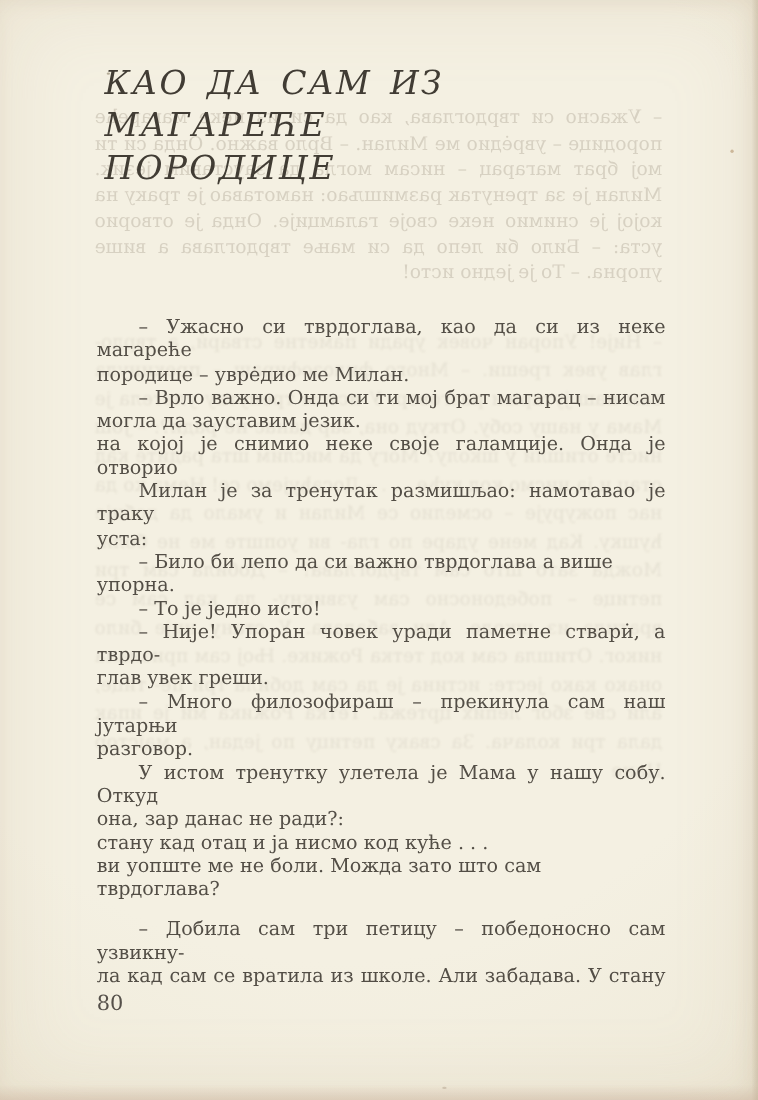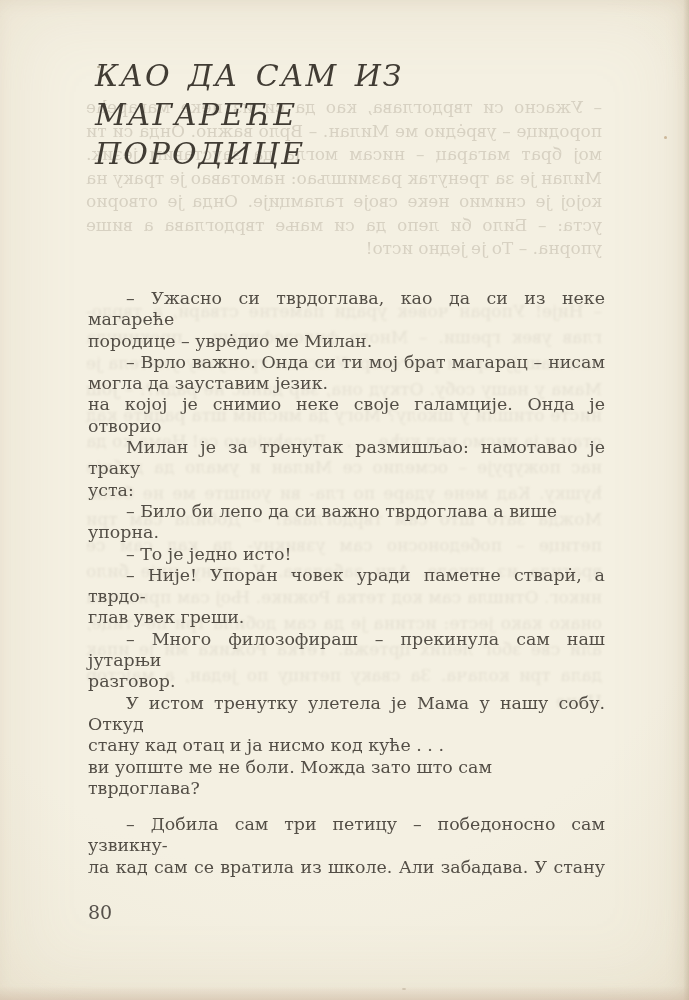--- a/index.html
+++ b/index.html
@@ -130,20 +130,21 @@
       <div class="para">
         <div class="line indent just">– Није! Упоран човек уради паметне ствари̇, а тврдо-</div>
         <div class="line">глав увек греши.</div>
       </div>
       <div class="para">
         <div class="line indent just">– Много филозофираш – прекинула сам наш јутарњи</div>
         <div class="line">разговор.</div>
       </div>
       <div class="para">
         <div class="line indent just">У истом тренутку улетела је Мама у нашу собу. Откуд</div>
+        <div class="line">она, зар данас не ради?:</div>
       </div>
       <div class="para">
         <div class="line">стану кад отац и ја нисмо код куће . . .</div>
       </div>
       <div class="para">
         <div class="line">ви уопште ме не боли. Можда зато што сам тврдоглава?</div>
       </div>
       <div class="para spaced">
         <div class="line indent just">– Добила сам три петицу – победоносно сам узвикну-</div>
         <div class="line just">ла кад сам се вратила из школе. Али забадава. У стану</div>

